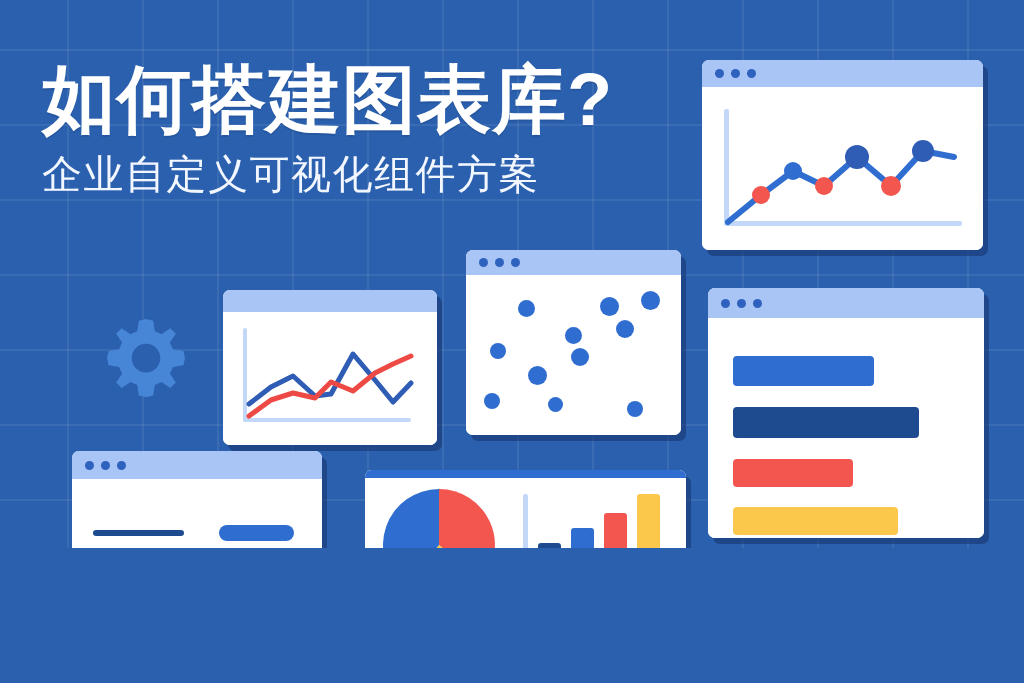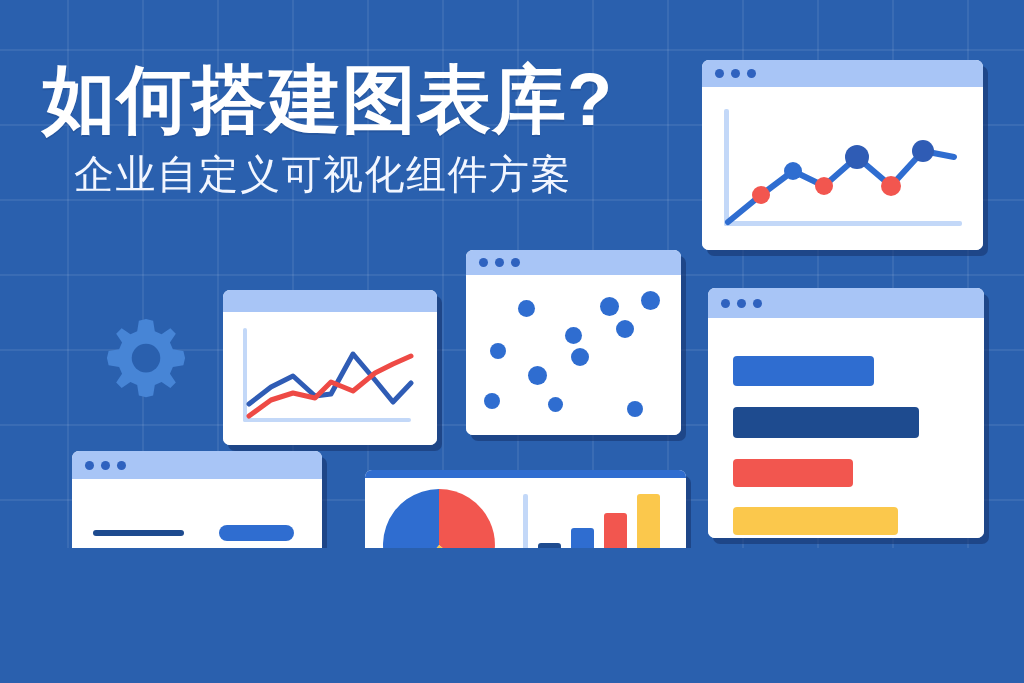--- a/index.html
+++ b/index.html
@@ -18,21 +18,21 @@
     background-position:-8px -26px;
   }
   .hero{position:absolute;left:42px;top:62px;width:640px;}
   .hero-title{
     color:#ffffff;font-size:74px;line-height:1.04;font-weight:bold;
     letter-spacing:1px;white-space:nowrap;
     text-shadow:0 2px 0 rgba(16,46,94,.18);
   }
   .hero-sub{
     color:#f2f6ff;font-size:40px;line-height:1.18;margin-top:12px;
-    letter-spacing:1.5px;white-space:nowrap;font-weight:normal;margin-left:32px;
+    letter-spacing:1.5px;white-space:nowrap;font-weight:normal;
   }
   .win{position:absolute;border-radius:7px;background:#ffffff;
         box-shadow:5px 6px 0 rgba(20,50,105,0.55);overflow:hidden;}
   .win-bar{width:100%;background:#a8c5f6;display:flex;align-items:center;}
   .win-dots{display:flex;gap:7px;padding-left:13px;}
   .win-dots i{display:block;width:9px;height:9px;border-radius:50%;background:#2f62bf;}
   .win-body{position:relative;background:#ffffff;width:100%;}
   .axis-v{position:absolute;background:#c3d8f8;border-radius:2px;}
   .axis-h{position:absolute;background:#c3d8f8;border-radius:2px;}
   .gear{position:absolute;left:104px;top:314px;width:84px;height:84px;}

